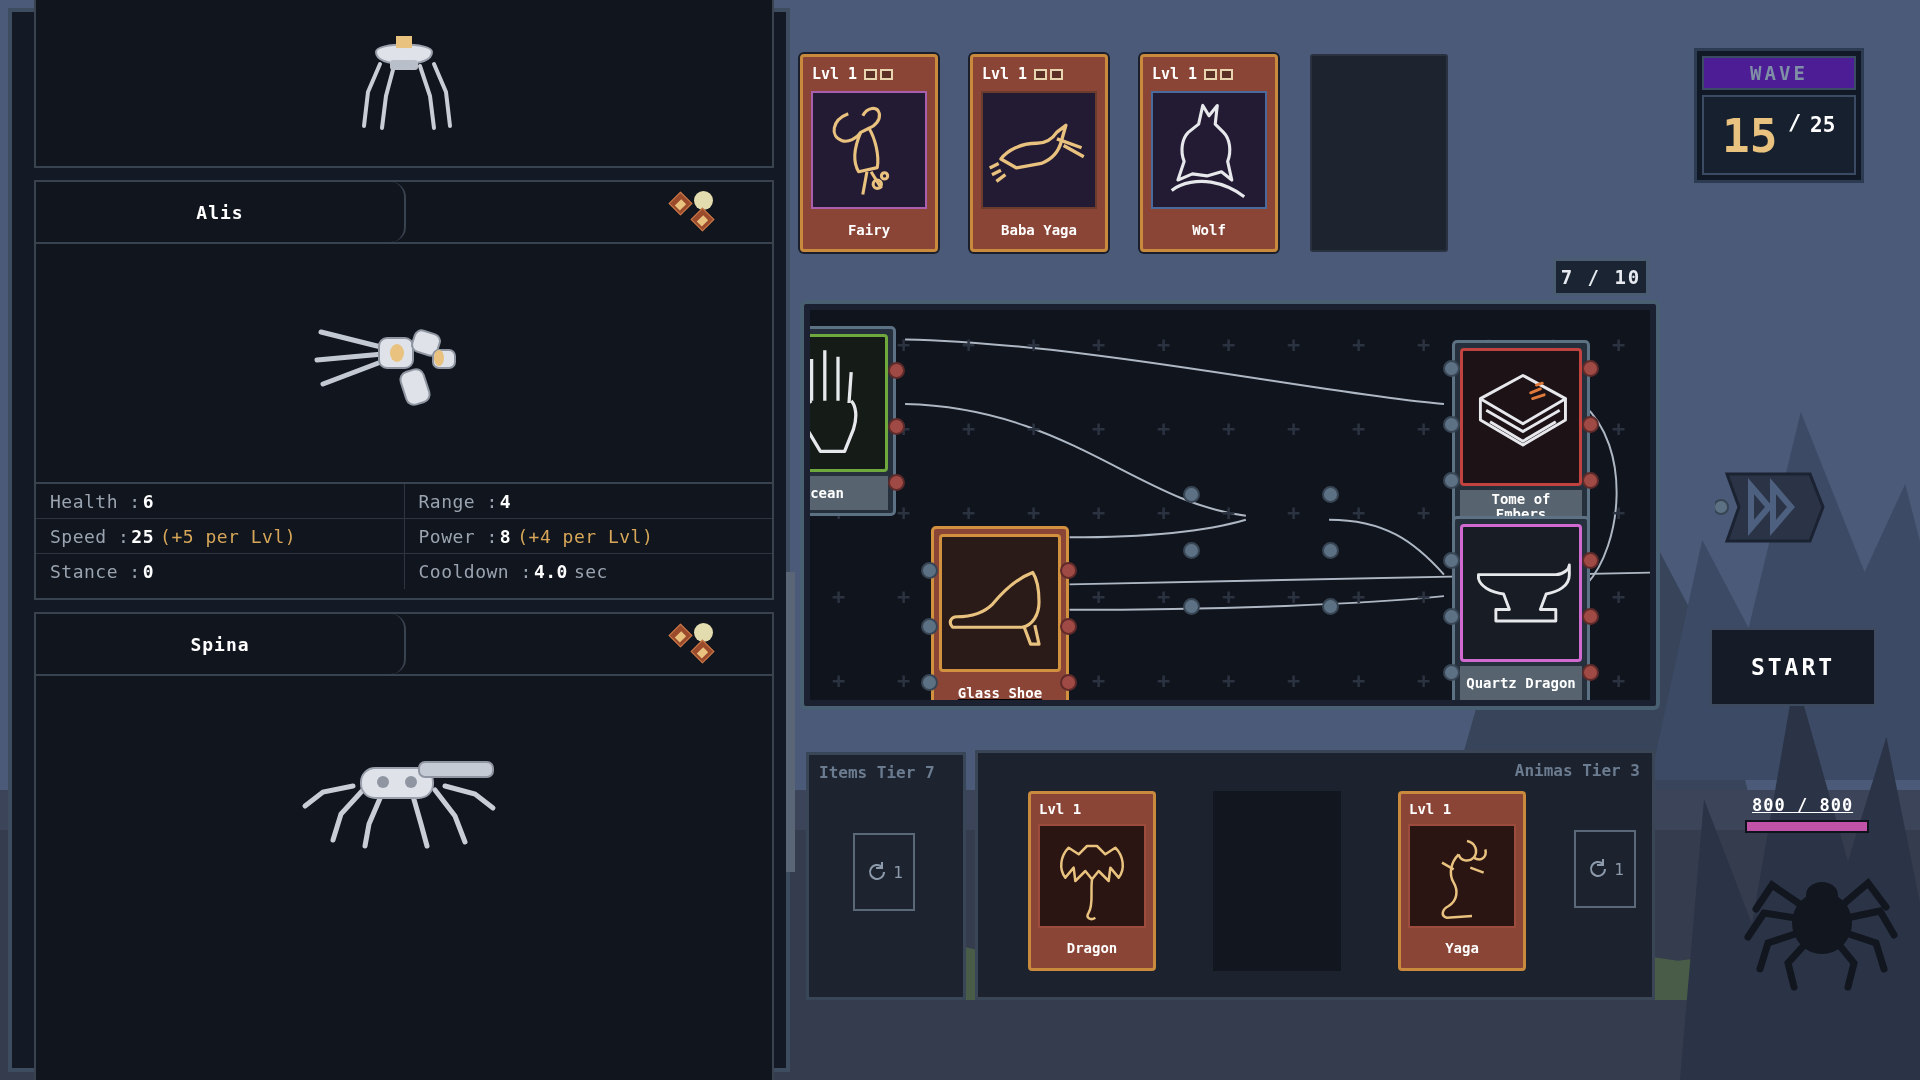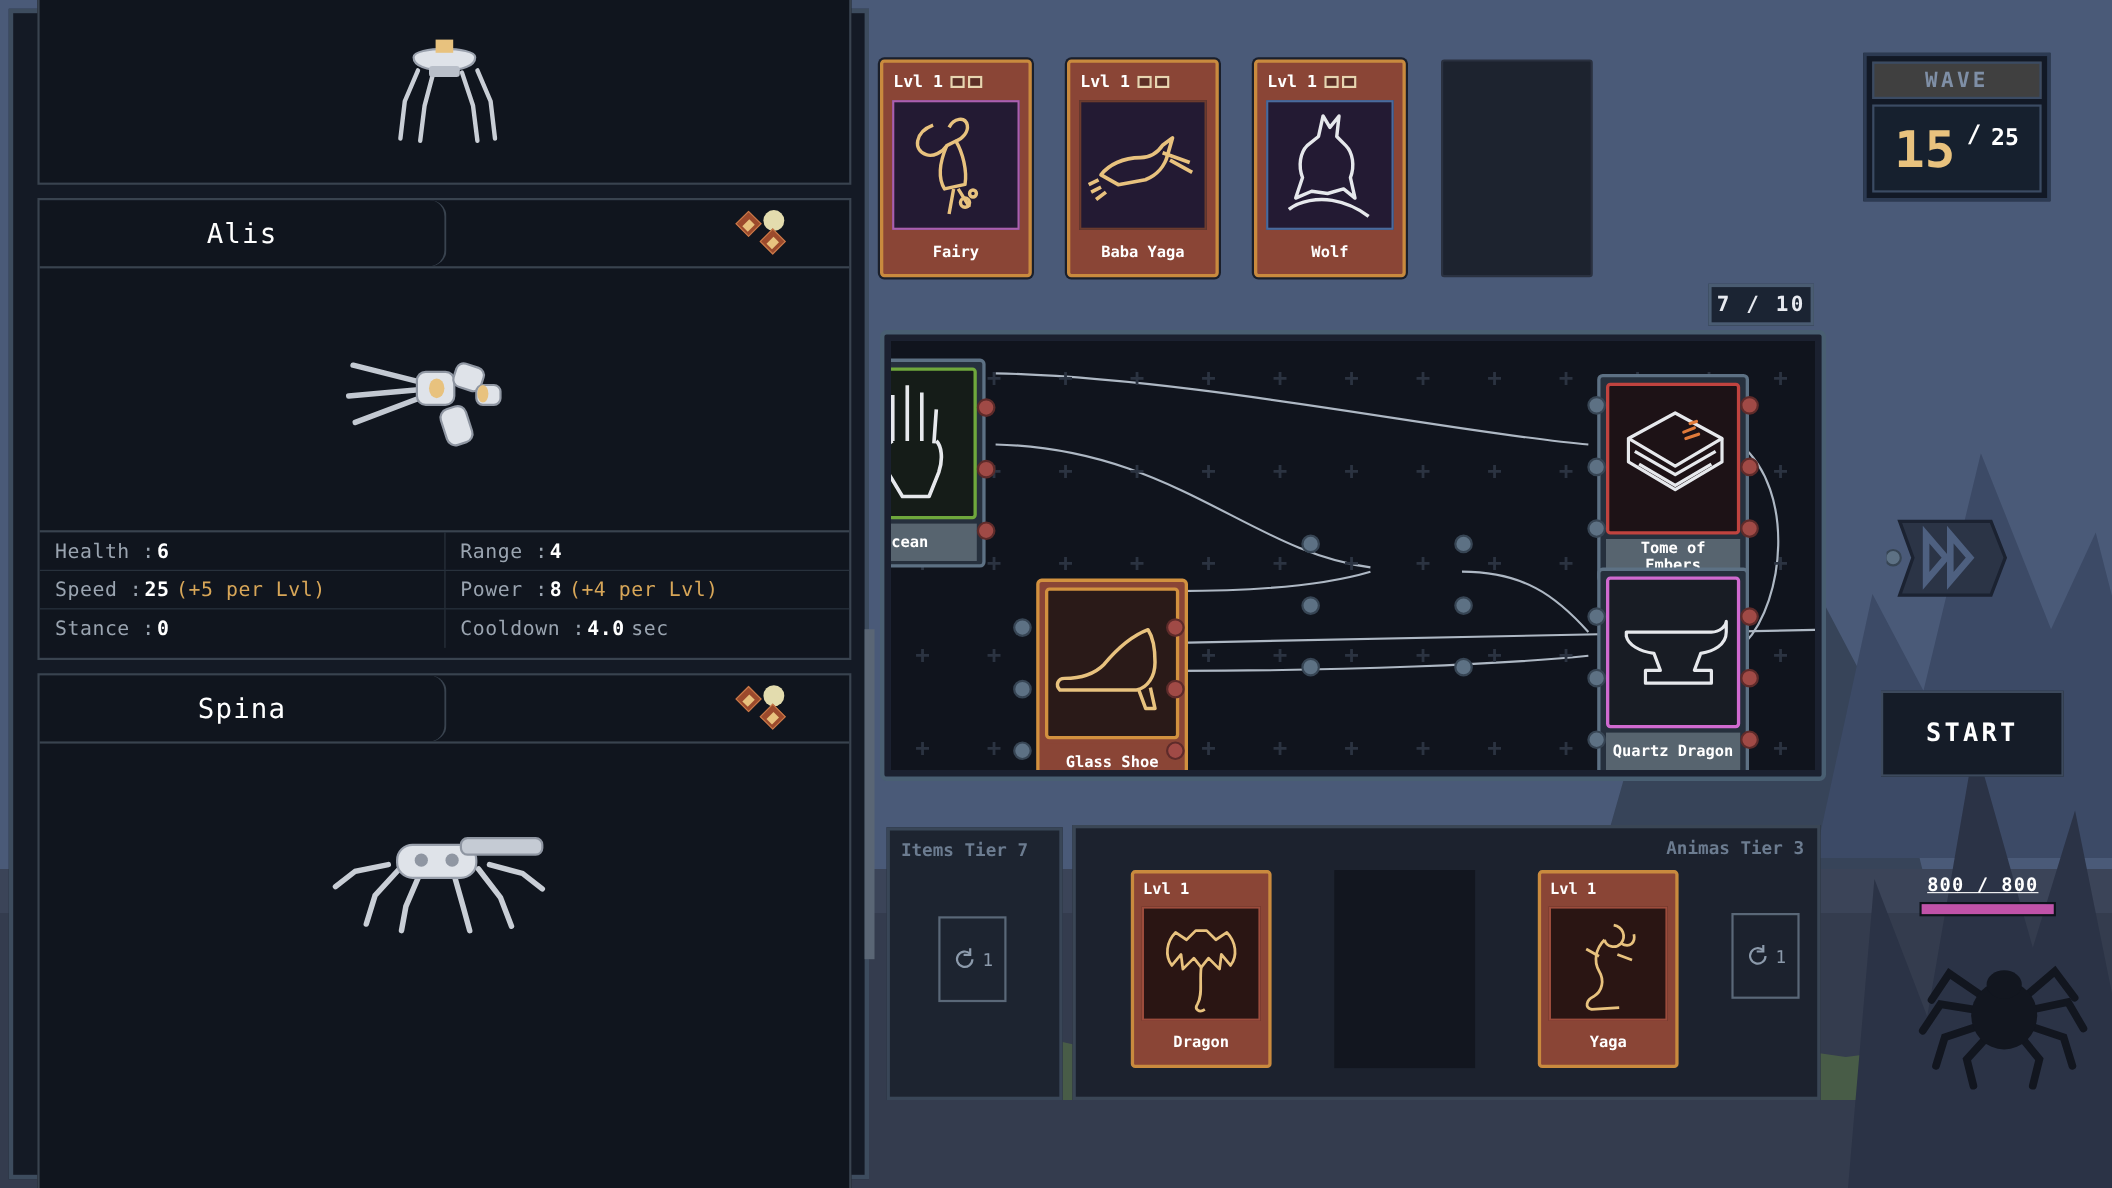--- a/index.html
+++ b/index.html
@@ -48,21 +48,21 @@
     position: absolute; left: 1742px; top: 855px; width: 160px; height: 140px;
   }
 
   
   .wave-panel {
     position: absolute; left: 1694px; top: 48px; width: 170px; height: 135px;
     background: #121926; border: 3px solid #2c3a52;
     padding: 5px;
   }
   .wave-title {
-    height: 34px; border: 2px solid #3b4b63; background: #404040;
+    height: 34px; border: 2px solid #3b4b63; background: #4c1d95;
     display: flex; align-items: center; justify-content: center;
     color: #7f8fa6; font-size: 19px; letter-spacing: 3px; font-weight: bold;
   }
   .wave-body {
     margin-top: 5px; height: 80px; border: 2px solid #3b4b63; background: #16202e;
     position: relative;
   }
   .wave-cur {
     position: absolute; left: 18px; top: 16px;
     color: #e8c27e; font-size: 46px; font-weight: bold; line-height: 1;
@@ -221,21 +221,21 @@
   }
   .upanel {
     position: absolute; left: 22px; width: 740px;
     background: #10151e; border: 2px solid #39434f;
   }
   .uhead {
     display: flex; height: 62px; border-bottom: 2px solid #39434f;
   }
   .uhead .nm {
     flex: 0 0 370px; display: flex; align-items: center; justify-content: center;
-    color: #fff; font-size: 25px; font-weight: normal; letter-spacing: 1px;
+    color: #fff; font-size: 18px; font-weight: bold; letter-spacing: 1px;
     border-right: 2px solid #39434f;
     border-radius: 15px;
   }
   .uhead .ic {
     flex: 1; display: flex; align-items: center; justify-content: flex-end;
     padding-right: 46px;
   }
   .uart { height: 238px; position: relative; }
   .uart svg { position: absolute; left: 50%; top: 50%; transform: translate(-50%,-50%); }
   .stats { border-top: 2px solid #39434f; }
@@ -470,21 +470,21 @@
               </g>
             </svg>
           </div>
      <div class="nlabel">
             <span>cean</span>
           </div>
         </div>
         <span class="port red" style="left: 78px; top: 52px;"></span>
         <span class="port red" style="left: 78px; top: 108px;"></span>
         <span class="port red" style="left: 78px; top: 164px;"></span>
-        <div class="node sel-orange" style="left: 132px; top: 216px;">
+        <div class="node sel-orange" style="left: 121px; top: 216px; text-decoration: underline;">
           <div class="nart">
             <svg viewBox="0 0 110 90">
               <g fill="none" stroke="#e8c27e" stroke-width="3" stroke-linejoin="round">
     <path d="M86,16 C70,22 58,34 48,46 C38,56 24,58 14,58 C8,58 6,64 10,68 L76,68 C86,66 92,56 92,44 C92,32 90,22 86,16 Z"></path>
     <path d="M78,68 L84,84 L92,84 L88,66"></path>
               </g>
             </svg>
           </div>
      <div class="nlabel">
             <span>Glass Shoe</span>

